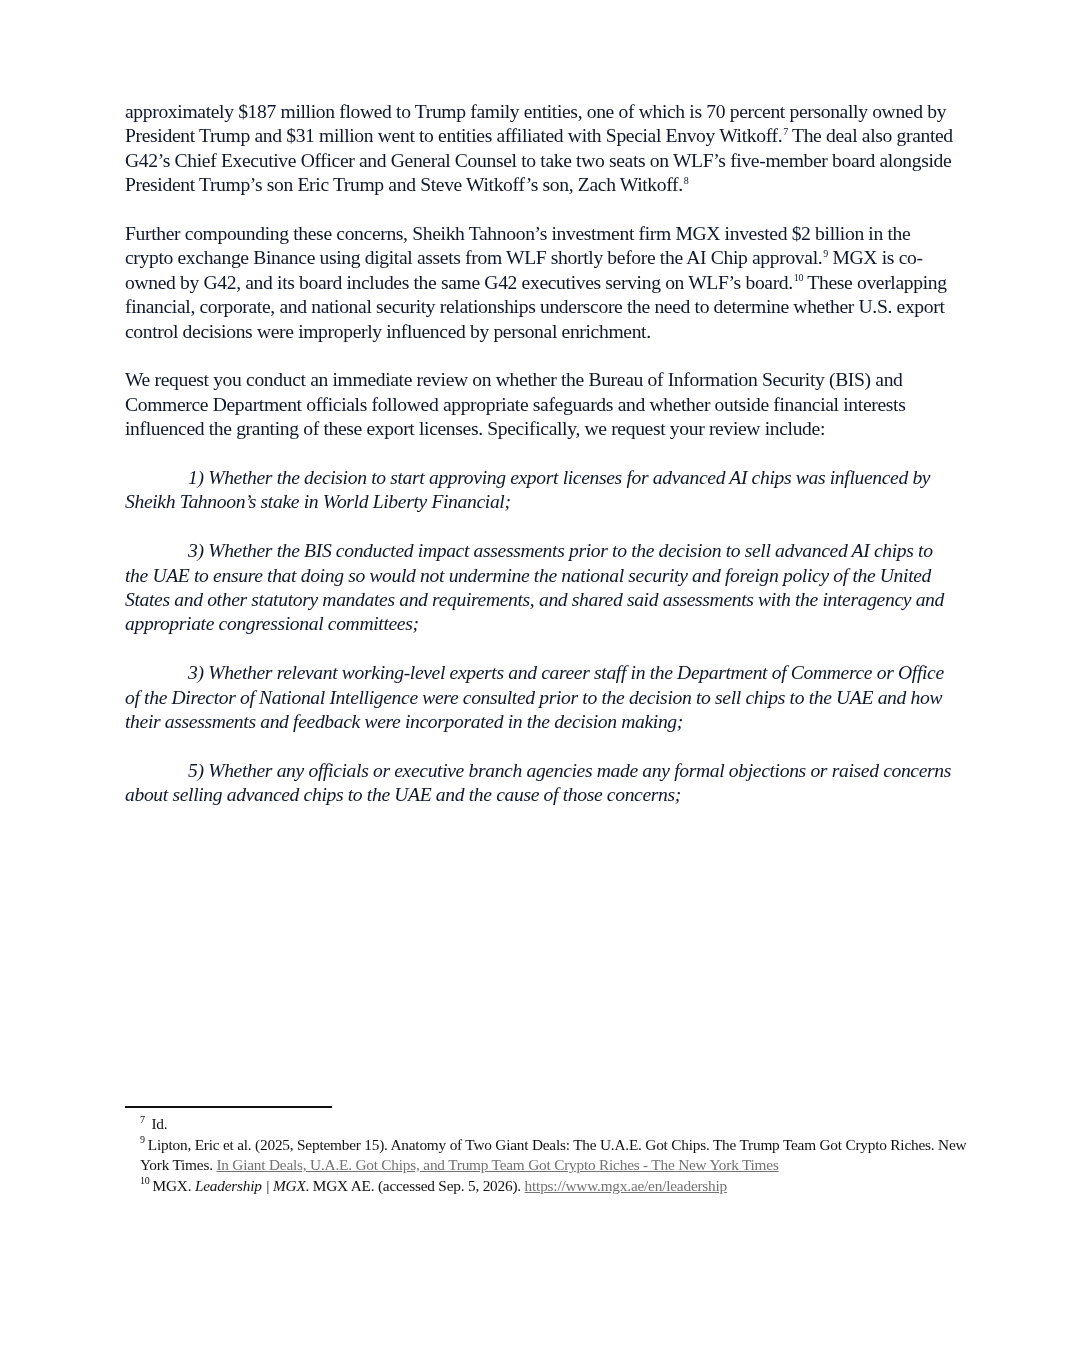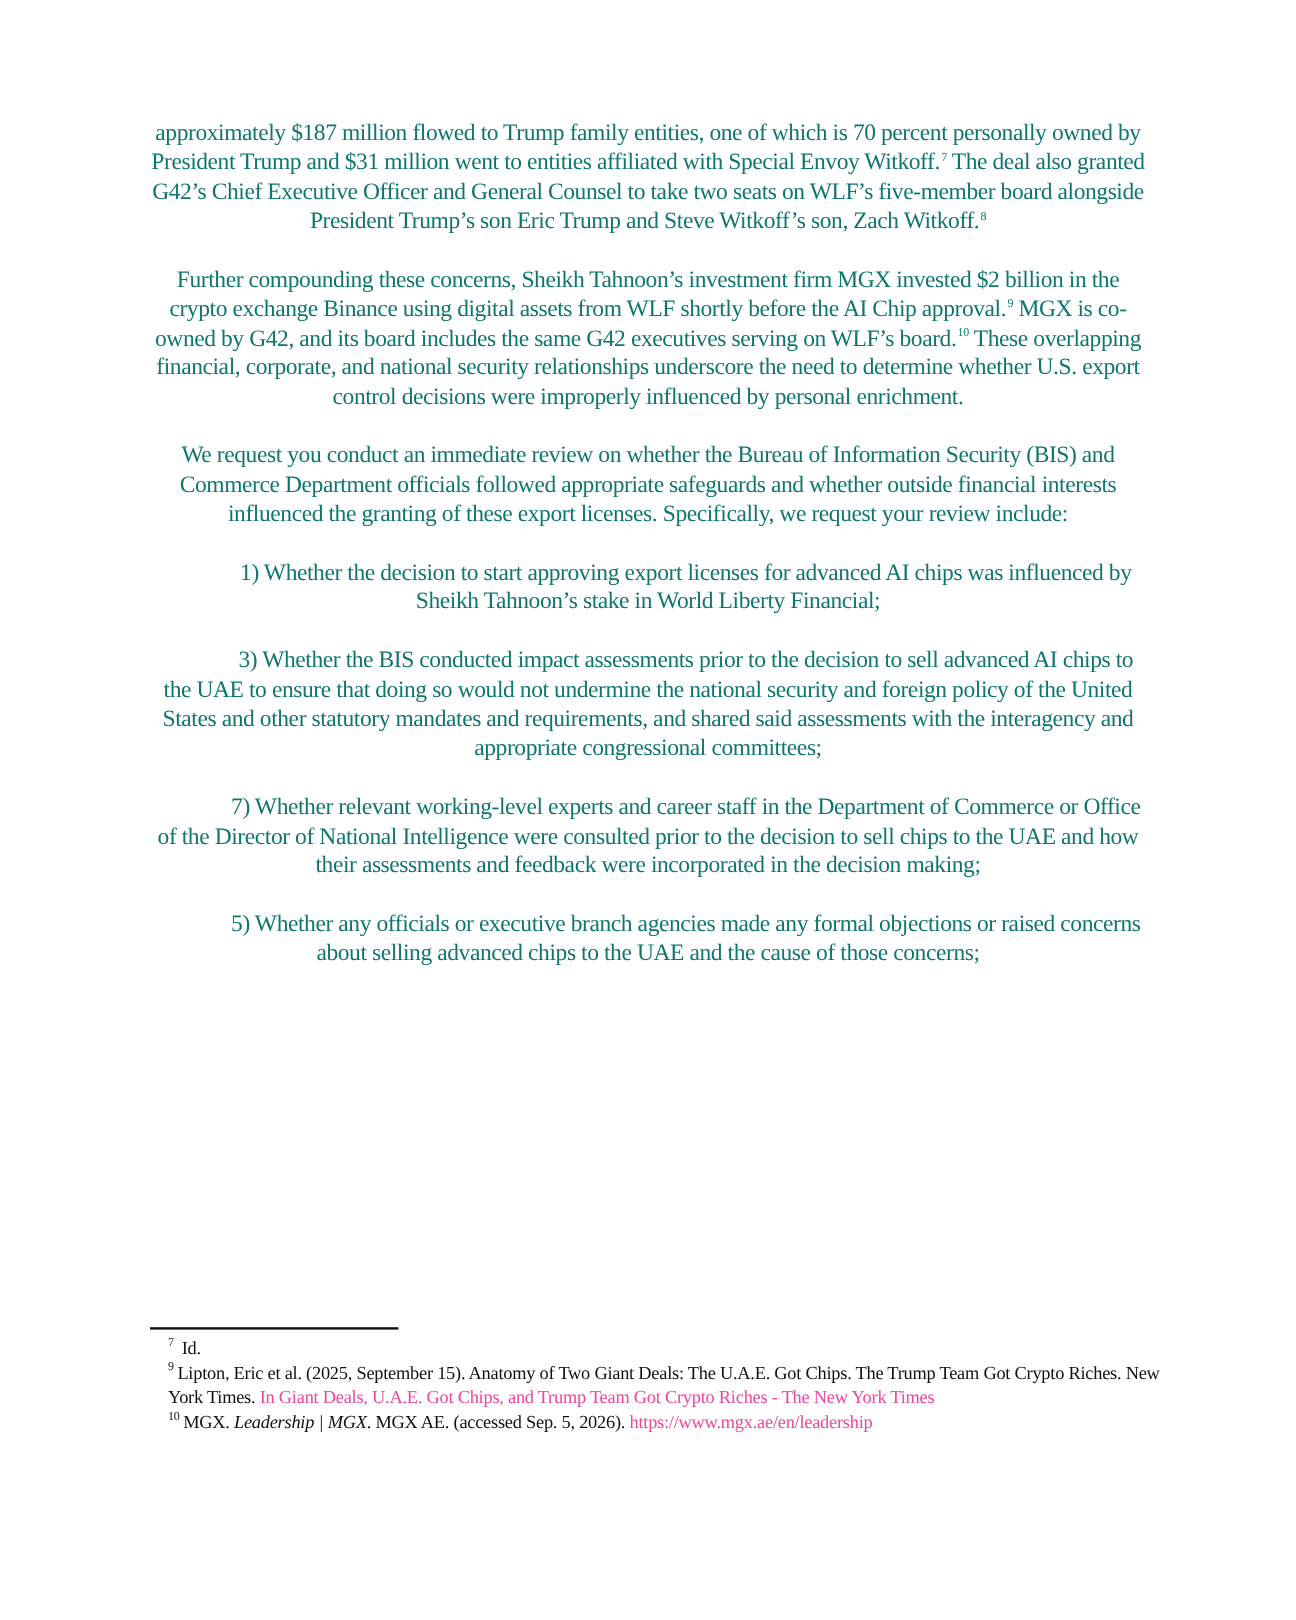--- a/index.html
+++ b/index.html
@@ -1,50 +1,50 @@
 <!DOCTYPE html>
 <html><head>
 <meta charset="utf-8">
 <style>
   html, body { margin: 0; padding: 0; background: #ffffff; }
   body { width: 1080px; height: 1350px; overflow: hidden; position: relative; }
   .page {
     position: absolute; left: 125px; top: 100px; width: 830px;
     font-family: "Liberation Serif", serif; font-size: 19.6px; line-height: 24.4px;
-    color: #0f766e; letter-spacing: -0.35px; text-align: center;
+    color: #0f172a; letter-spacing: -0.35px;
   }
   .para { margin: 0 0 24.4px 0; }
-  .item { margin: 0 0 24.4px 0; text-indent: 63px; }
+  .item { margin: 0 0 24.4px 0; text-indent: 63px; font-style: italic; }
   sup.fn { font-size: 10px; vertical-align: super; line-height: 0; margin-left: 1px; }
   .fn-rule {
     position: absolute; left: 125px; top: 1106px; width: 207px; height: 2px; background: #111;
   }
   .footnotes {
     position: absolute; left: 140px; top: 1114px; width: 830px;
     font-family: "Liberation Serif", serif; font-size: 15.3px; line-height: 20.5px;
     color: #111; letter-spacing: -0.2px;
   }
   .footnote { margin: 0; }
   .footnote sup { font-size: 10px; vertical-align: super; line-height: 0; margin-right: 3px; }
-  .link { color: #ec4899; }
+  .link { color: #737373; text-decoration: underline; }
   em { font-style: italic; font-family: Liberation Serif, serif; }
 </style>
 </head>
 <body>
 
 <div class="page">
   <div id="paras">
       <p class="para"><span>approximately $187 million flowed to Trump family entities, one of which is 70 percent personally owned by President Trump and $31 million went to entities affiliated with Special Envoy Witkoff.</span><sup class="fn">7</sup><span> The deal also granted G42’s Chief Executive Officer and General Counsel to take two seats on WLF’s five-member board alongside President Trump’s son Eric Trump and Steve Witkoff’s son, Zach Witkoff.</span><sup class="fn">8</sup></p>
       <p class="para"><span>Further compounding these concerns, Sheikh Tahnoon’s investment firm MGX invested $2 billion in the crypto exchange Binance using digital assets from WLF shortly before the AI Chip approval.</span><sup class="fn">9</sup><span> MGX is co-owned by G42, and its board includes the same G42 executives serving on WLF’s board.</span><sup class="fn">10</sup><span> These overlapping financial, corporate, and national security relationships underscore the need to determine whether U.S. export control decisions were improperly influenced by personal enrichment.</span></p>
       <p class="para"><span>We request you conduct an immediate review on whether the Bureau of Information Security (BIS) and Commerce Department officials followed appropriate safeguards and whether outside financial interests influenced the granting of these export licenses. Specifically, we request your review include:</span></p>
     </div>
   <div id="items">
       <p class="item">1) Whether the decision to start approving export licenses for advanced AI chips was influenced by Sheikh Tahnoon’s stake in World Liberty Financial;</p>
       <p class="item">3) Whether the BIS conducted impact assessments prior to the decision to sell advanced AI chips to the UAE to ensure that doing so would not undermine the national security and foreign policy of the United States and other statutory mandates and requirements, and shared said assessments with the interagency and appropriate congressional committees;</p>
-      <p class="item">7) Whether relevant working-level experts and career staff in the Department of Commerce or Office of the Director of National Intelligence were consulted prior to the decision to sell chips to the UAE and how their assessments and feedback were incorporated in the decision making;</p>
+      <p class="item">3) Whether relevant working-level experts and career staff in the Department of Commerce or Office of the Director of National Intelligence were consulted prior to the decision to sell chips to the UAE and how their assessments and feedback were incorporated in the decision making;</p>
       <p class="item">5) Whether any officials or executive branch agencies made any formal objections or raised concerns about selling advanced chips to the UAE and the cause of those concerns;</p>
     </div>
 </div>
 
 <div class="fn-rule"></div>
 <div class="footnotes" id="footnotes">
     <p class="footnote"><sup>7</sup><span> Id.</span></p>
     <p class="footnote"><sup>9</sup><span>Lipton, Eric et al. (2025, September 15). Anatomy of Two Giant Deals: The U.A.E. Got Chips. The Trump Team Got Crypto Riches. New York Times. </span><a class="link">In Giant Deals, U.A.E. Got Chips, and Trump Team Got Crypto Riches - The New York Times</a></p>
     <p class="footnote"><sup>10</sup><span>MGX. </span><em>Leadership | MGX</em><span>. MGX AE. (accessed Sep. 5, 2026). </span><a class="link">https://www.mgx.ae/en/leadership</a></p>
   </div>

